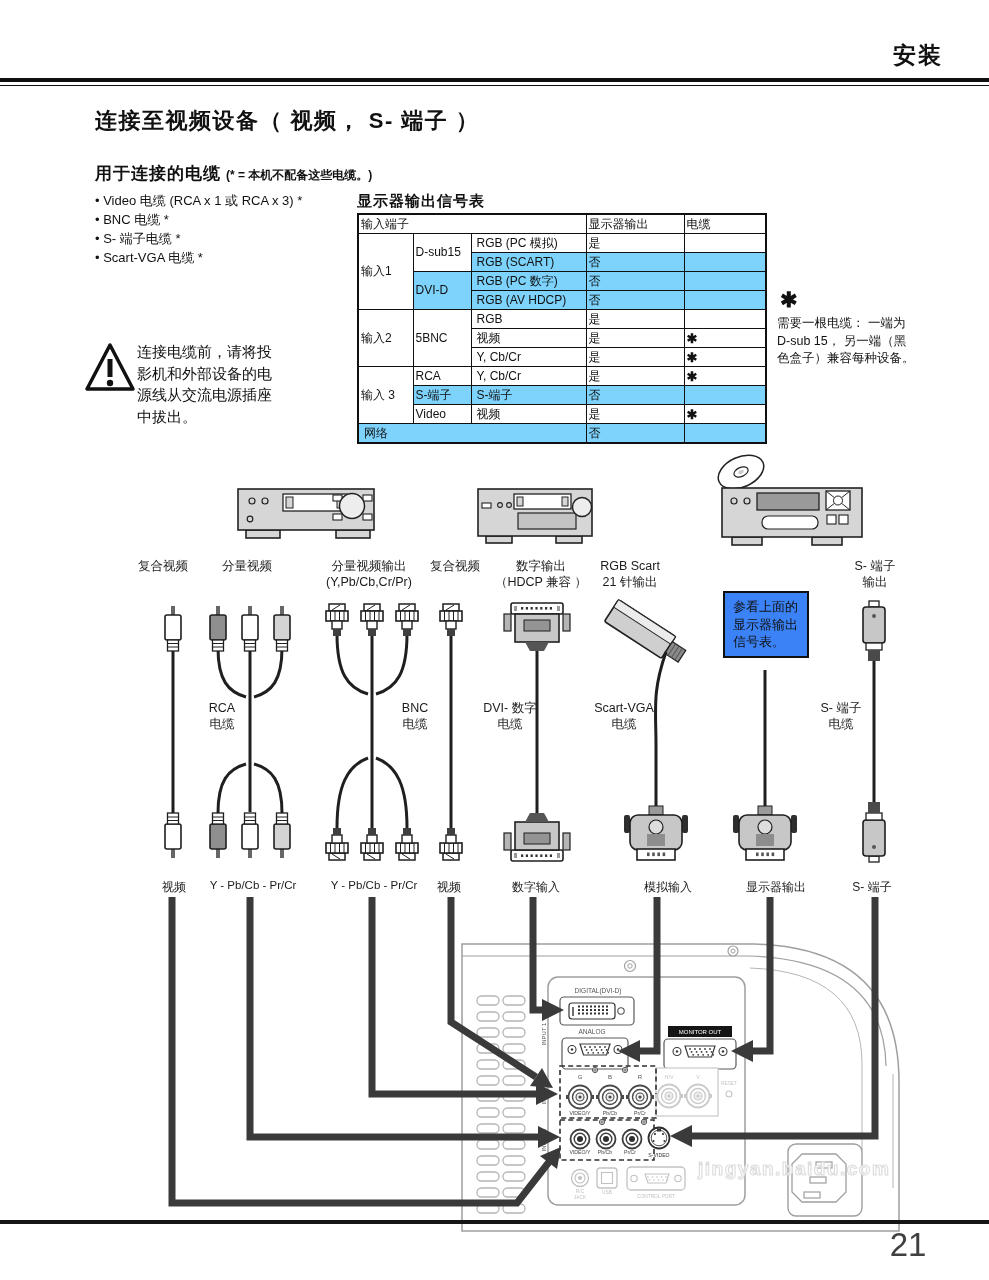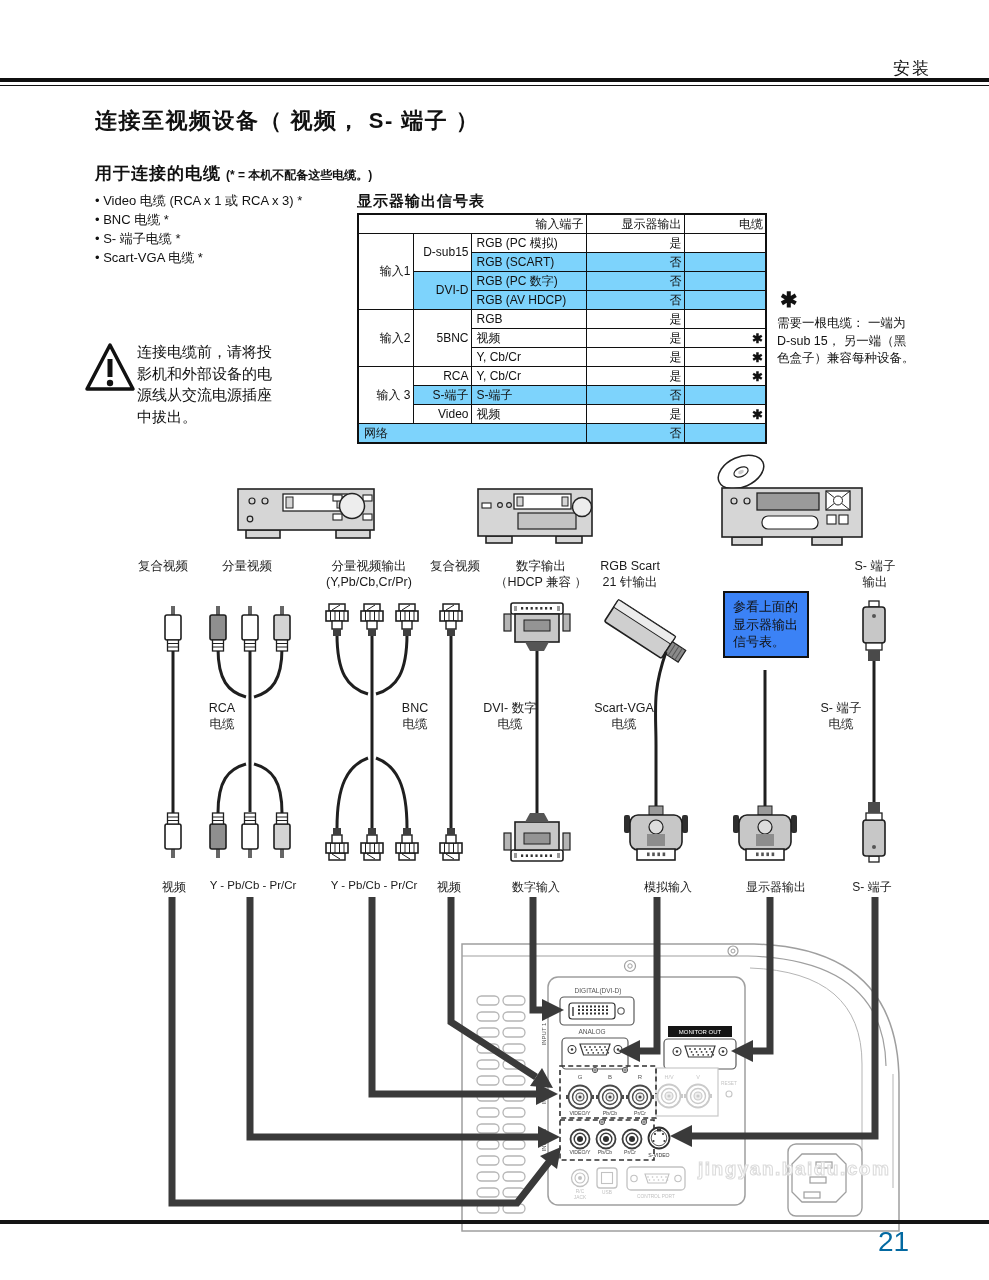--- a/index.html
+++ b/index.html
@@ -1,32 +1,32 @@
 <!DOCTYPE html>
 <html><head>
 <meta charset="utf-8">
 <style>
   html,body{margin:0;padding:0;background:#fff}
   body{width:989px;height:1280px;position:relative;overflow:hidden;
        font-family:"Liberation Sans",sans-serif;color:#111}
   .abs{position:absolute}
   [data-bind]{white-space:pre-line}
-  #hdr-label{left:893px;top:57px;font-size:17px;font-weight:400;letter-spacing:2px}
+  #hdr-label{left:893px;top:40px;font-size:23px;font-weight:700;letter-spacing:2px}
   #rule-top-1{left:0;right:0;top:78px;height:3.5px;background:#101010}
   #rule-top-2{left:0;right:0;top:85px;height:1.2px;background:#101010}
   #page-title{left:95px;top:106px;font-size:22px;font-weight:bold;letter-spacing:1.5px}
   #cables-heading{left:95px;top:162px}
   #cables-heading .h{font-size:17px;font-weight:bold;letter-spacing:1px}
   #cables-heading .n{font-size:12px;font-weight:600;margin-left:5px}
   #cable-list{left:95px;top:191px;margin:0;padding:0;list-style:none;font-size:13px;line-height:19px}
   #cable-list li::before{content:"• "}
   #tbl-caption{left:357px;top:192px;font-size:15px;font-weight:bold;letter-spacing:1px}
   #sig-table{left:357px;top:213px}
   #sig-table table{border-collapse:collapse;border:2px solid #101010;font-size:12px}
-  #sig-table td{border:1px solid #101010;text-align:right;height:18px;padding:0 2px;line-height:13px}
+  #sig-table td{border:1px solid #101010;text-align:left;height:18px;padding:0 2px;line-height:13px}
   #sig-table .sig{text-align:left;padding-left:5px}
   #sig-table .sh{background:#7dd3fc}
   #sig-table .ast{font-size:13px;font-weight:bold}
   #ast-symbol{left:780px;top:288px;font-size:21px;font-weight:bold}
   #ast-note{left:777px;top:315px;width:200px;font-size:12.5px;line-height:17.5px;font-weight:500}
   #warn-icon{left:84px;top:342px}
   #warn-text{left:137px;top:341px;width:172px;font-size:15px;line-height:21.5px}
   .lbl{position:absolute;transform:translateX(-50%);text-align:center;font-size:12.5px;
        line-height:15.5px;color:#1b1b1b;font-weight:500;white-space:pre-line}
   .lbl2{position:absolute;transform:translateX(-50%);text-align:center;font-size:12px;
@@ -36,21 +36,21 @@
        font-size:13px;line-height:17.5px;font-weight:500;background:#3b82f6}
   #figure{left:0;top:440px;z-index:1}
   #rule-bottom{left:0;right:0;top:1220px;height:3.5px;background:#151515;z-index:2}
   #watermark{left:698px;top:1138px;width:252px;z-index:3}
   .wm-row{display:flex;align-items:flex-end;font-size:38px;font-weight:bold;
        color:rgba(255,255,255,.72);-webkit-text-stroke:1.4px #dcdcdc;line-height:40px}
   .wm-row .cn{font-size:33px;margin-left:2px}
   .wm-row svg{margin:0 2px 10px 2px}
   .wm-url{font-size:19px;font-weight:bold;letter-spacing:1.5px;margin-top:20px;
        color:rgba(255,255,255,.72);-webkit-text-stroke:1.1px #dcdcdc}
-  #page-num{left:878px;top:1226px;width:60px;text-align:left;font-size:28px;color:#0369a1;z-index:3}
+  #page-num{left:878px;top:1226px;width:60px;text-align:center;font-size:33px;color:#404040;z-index:3}
   svg text{font-family:"Liberation Sans",sans-serif}
 </style>
 </head>
 <body>
 
 <div class="abs" id="hdr-label" data-bind="header.section">安装</div>
 <div class="abs" id="rule-top-1"></div>
 <div class="abs" id="rule-top-2"></div>
 
 <div class="abs" id="page-title" data-bind="title">连接至视频设备（ 视频， S- 端子 ）</div>

